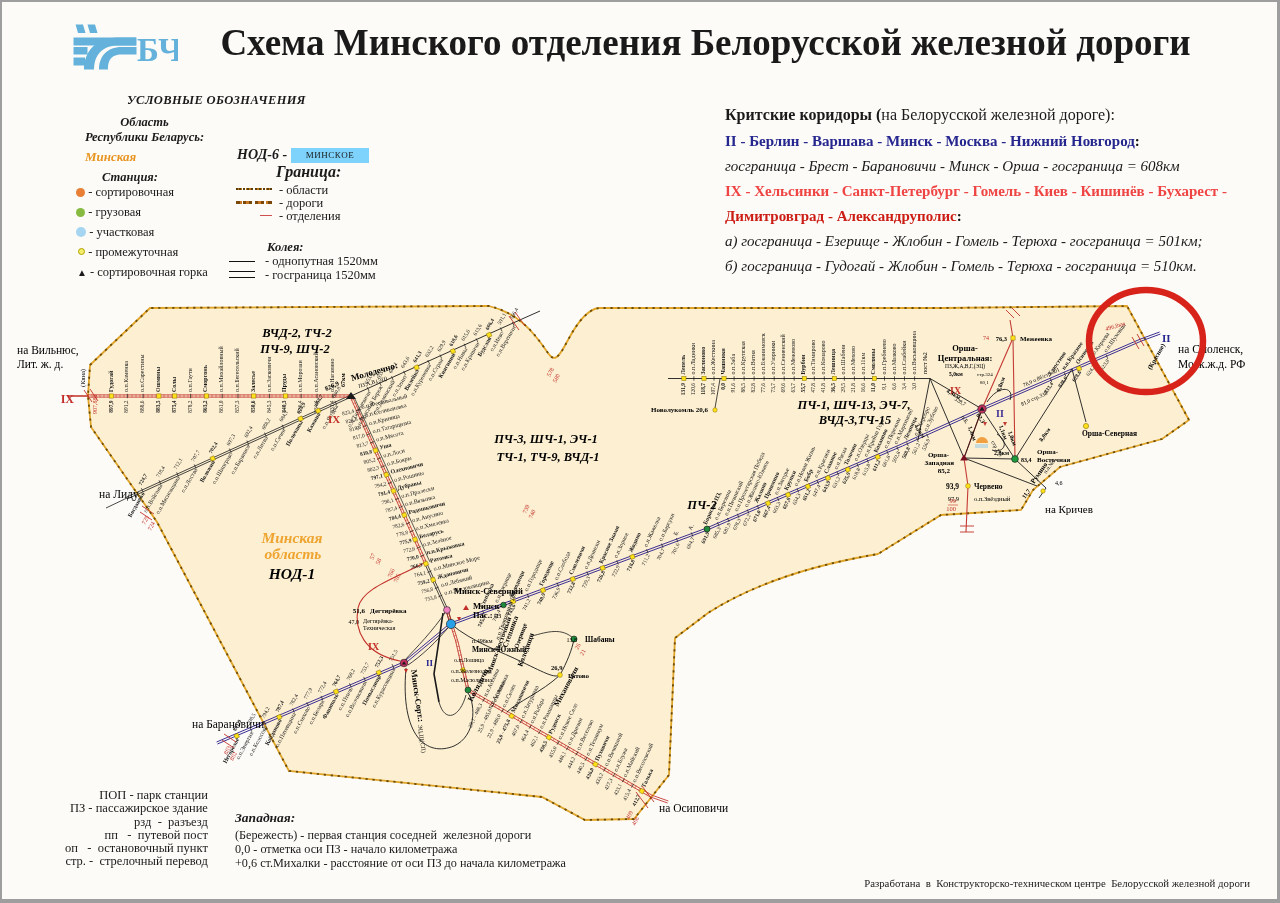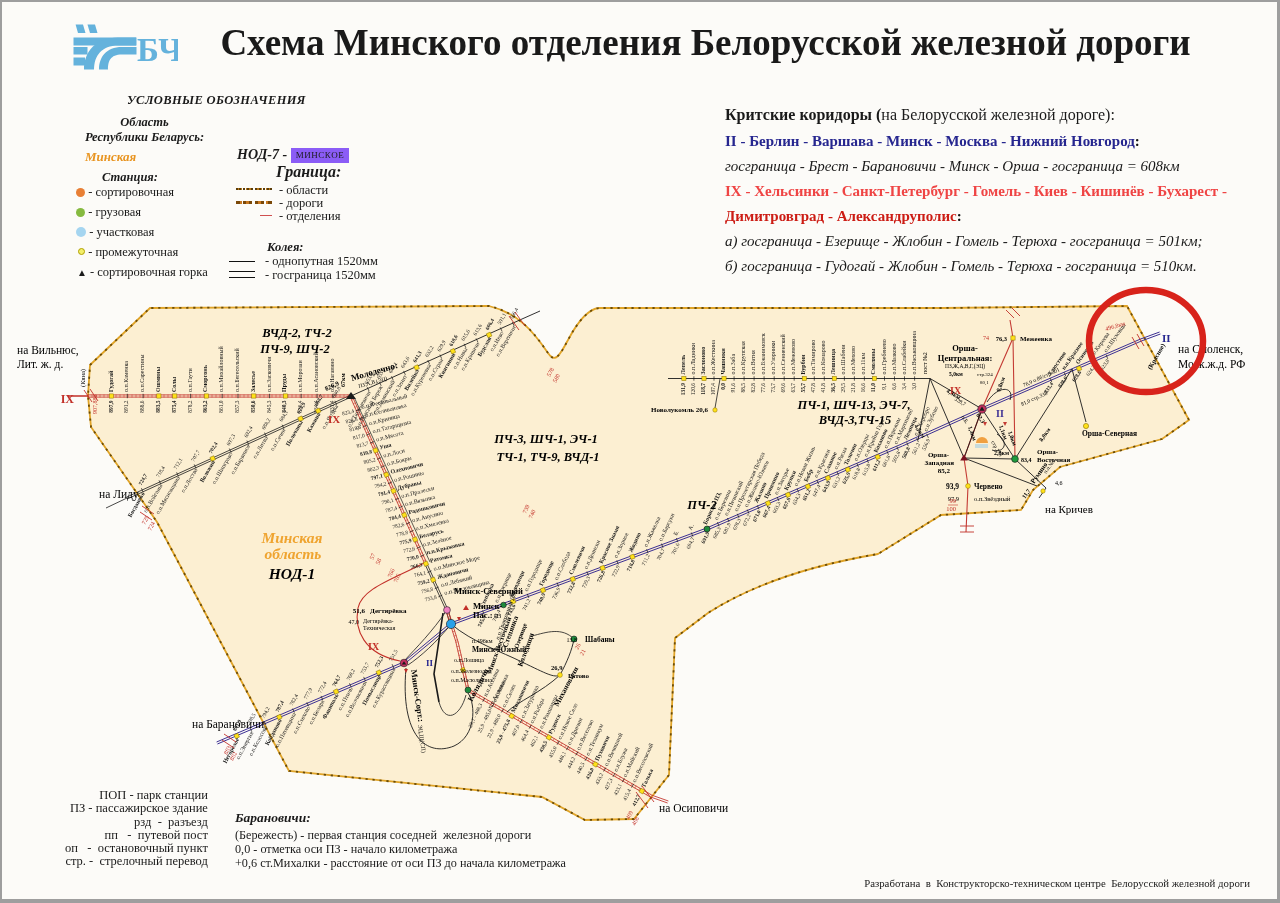--- a/index.html
+++ b/index.html
@@ -34,23 +34,23 @@
 
 <div style="position:absolute;left:100px;top:168px;font-weight:bold;font-style:italic;font-size:12.5px;">Станция:</div>
 
 <div style="position:absolute;left:74px;top:183px;font-size:12.5px;"><span style="display:inline-block;width:9px;height:9px;border-radius:50%;background:#e87f35;vertical-align:-1px;"></span> - сортировочная</div>
 <div style="position:absolute;left:74px;top:203px;font-size:12.5px;"><span style="display:inline-block;width:9px;height:9px;border-radius:50%;background:#86ba40;vertical-align:-1px;"></span> - грузовая</div>
 <div style="position:absolute;left:74px;top:223px;font-size:12.5px;"><span style="display:inline-block;width:10px;height:10px;border-radius:50%;background:#a5d5f0;vertical-align:-1px;"></span> - участковая</div>
 <div style="position:absolute;left:76px;top:243px;font-size:12.5px;"><span style="display:inline-block;width:5px;height:5px;border-radius:50%;background:#f3ef6a;border:1px solid #b0a000;vertical-align:1px;"></span>  - промежуточная</div>
 <div style="position:absolute;left:75px;top:263px;font-size:12.5px;"><span style="font-size:10px;">▲</span> - сортировочная горка</div>
 
 
-<div style="position:absolute;left:235px;top:145px;font-weight:bold;font-style:italic;font-size:14px;">НОД-7  -</div>
-
-<div style="position:absolute;left:289px;top:146px;width:58px;height:15px;background:#8b5cf6;font-size:9px;text-align:center;line-height:15px;letter-spacing:0.5px;">МИНСКОЕ</div>
+<div style="position:absolute;left:235px;top:145px;font-weight:bold;font-style:italic;font-size:14px;">НОД-6  -</div>
+
+<div style="position:absolute;left:289px;top:146px;width:78px;height:15px;background:#7dd3fc;font-size:9px;text-align:center;line-height:15px;letter-spacing:0.5px;">МИНСКОЕ</div>
 
 <div style="position:absolute;left:274px;top:161px;font-weight:bold;font-style:italic;font-size:16px;">Граница:</div>
 
 <div style="position:absolute;left:234px;top:186px;width:36px;height:0;border-top:2.5px dashed #b87818;"></div>
 <div style="position:absolute;left:234px;top:186px;width:36px;height:0;border-top:2.5px dotted #5a3c08;"></div>
 <div style="position:absolute;left:277px;top:181px;font-size:12.5px;">-  области</div>
 <div style="position:absolute;left:234px;top:199px;width:36px;height:0;border-top:3.5px dashed #c87820;"></div>
 <div style="position:absolute;left:234px;top:199px;width:36px;height:0;border-top:3.5px dotted #7a4808;"></div>
 <div style="position:absolute;left:277px;top:194px;font-size:12.5px;">-  дороги</div>
 <div style="position:absolute;left:258px;top:213px;width:12px;height:0;border-top:1.5px solid #d05050;"></div>
@@ -868,19 +868,19 @@
 <text x="657" y="810">на Осиповичи</text>
 <text x="1176" y="351">на Смоленск,</text>
 <text x="1176" y="366">Моск.ж.д. РФ</text>
 </g>
 
 <ellipse cx="1144" cy="339" rx="57" ry="51" fill="none" stroke="#d8231b" stroke-width="6.5"></ellipse>
 </svg>
 
 <div style="position:absolute;left:63px;top:787px;font-size:12.5px;line-height:13.3px;text-align:right;">ПОП - парк станции<br>ПЗ - пассажирское здание<br>рзд &nbsp;- &nbsp;разъезд<br>пп &nbsp;&nbsp;- &nbsp;путевой пост<br>оп &nbsp;&nbsp;- &nbsp;остановочный пункт<br>стр. - &nbsp;стрелочный перевод</div>
 
-<div style="position:absolute;left:233px;top:808px;font-size:13.5px;font-weight:bold;font-style:italic;">Барановичи:</div>
+<div style="position:absolute;left:233px;top:808px;font-size:13.5px;font-weight:bold;font-style:italic;">Западная:</div>
 
 <div style="position:absolute;left:233px;top:826px;font-size:12.2px;line-height:14.2px;">(Бережесть) - первая станция соседней &nbsp;железной дороги<br>0,0 - отметка оси ПЗ - начало километража<br>+0,6 ст.Михалки - расстояние от оси ПЗ до начала километража</div>
 
 <div style="position:absolute;left:0;top:875px;width:1248px;text-align:right;font-size:10.8px;">Разработана &nbsp;в &nbsp;Конструкторско-техническом центре &nbsp;Белорусской железной дороги</div>
 
 </div>
 
 </body></html>

